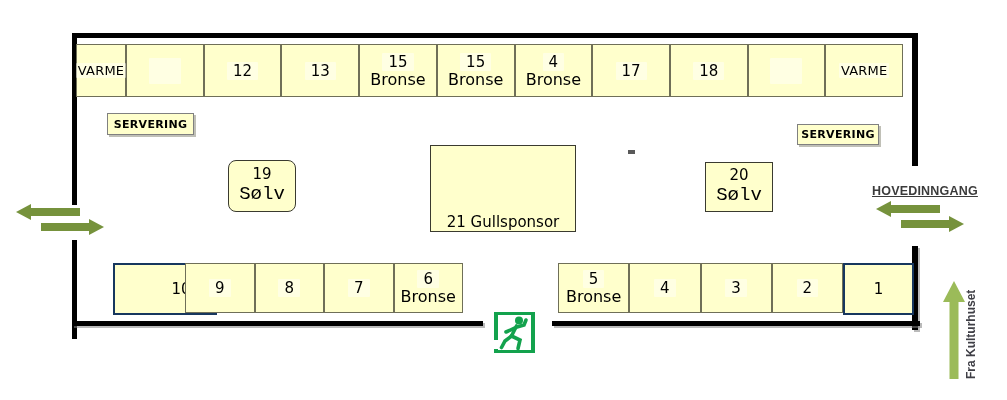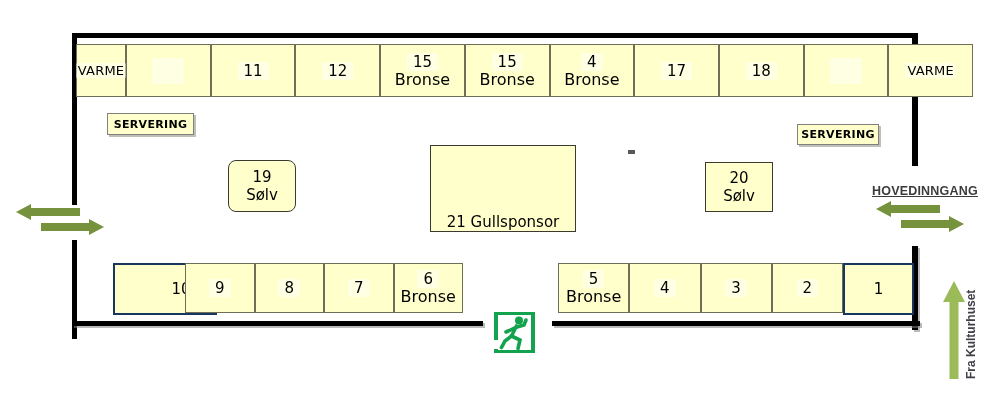--- a/index.html
+++ b/index.html
@@ -5,29 +5,29 @@
   html,body{margin:0;padding:0;background:#fff;}
   #stage{position:relative;width:1007px;height:400px;background:#fff;overflow:hidden;
          font-family:"DejaVu Sans","Liberation Sans",sans-serif;color:#000;}
 
   
   .wall{position:absolute;background:#000;}
   .wall.shadow{box-shadow:2px 2px 0 rgba(130,130,130,.55);}
 
   
   .booth-row{position:absolute;display:flex;}
-  #top-row{left:76px;top:44px;width:897px;height:53px;}
+  #top-row{left:76px;top:44px;width:827px;height:53px;}
   #top-row .cell:first-child{flex:0 0 48px;}
   #bottom-left-row{left:185px;top:263px;width:278px;height:50px;}
   #bottom-right-row{left:558px;top:263px;width:285px;height:50px;}
   .cell{flex:1;background:#FFFFCC;border:1px solid #6f6f58;display:flex;flex-direction:column;
         align-items:center;justify-content:center;min-width:0;}
   .l1{font-size:15px;line-height:1.2;white-space:nowrap;}
   .l2{font-size:16px;line-height:1.1;white-space:nowrap;}
-  .l2.big{font-size:15px;line-height:1.25;}
+  .l2.big{font-size:19px;line-height:1.25;font-family:Liberation Mono, monospace;}
   .hl{background:rgba(255,255,255,.45);padding:0 6px;border-radius:1px;}
   .hl.empty{width:32px;height:26px;padding:0;}
   .txt{font-size:13px;padding:0 2px;letter-spacing:.2px;}
 
   
   .box{position:absolute;background:#FFFFCC;display:flex;flex-direction:column;
        align-items:center;justify-content:center;border:1px solid #3a3a30;}
   #booth19{left:228px;top:160px;width:66px;height:50px;border-radius:8px;}
   #booth20{left:705px;top:162px;width:66px;height:48px;}
   #booth21{left:430px;top:145px;width:144px;height:85px;justify-content:flex-end;}
@@ -66,24 +66,24 @@
   <div class="wall shadow" style="left:552px;top:321px;width:368px;height:5px;"></div>
 
   <div class="booth-row" id="top-row">
       <div class="cell">
         <span class="l1 hl txt">VARME</span>
       </div>
       <div class="cell">
         <span class="l1 hl empty"></span>
       </div>
       <div class="cell">
-        <span class="l1 hl">11</span>
+        <span class="l1 hl">12</span>
       </div>
       <div class="cell">
-        <span class="l1 hl">12</span>
+        <span class="l1 hl">13</span>
       </div>
       <div class="cell">
         <span class="l1 hl">15</span>
         <span class="l2">Bronse</span>
       </div>
       <div class="cell">
         <span class="l1 hl">15</span>
         <span class="l2">Bronse</span>
       </div>
       <div class="cell">

